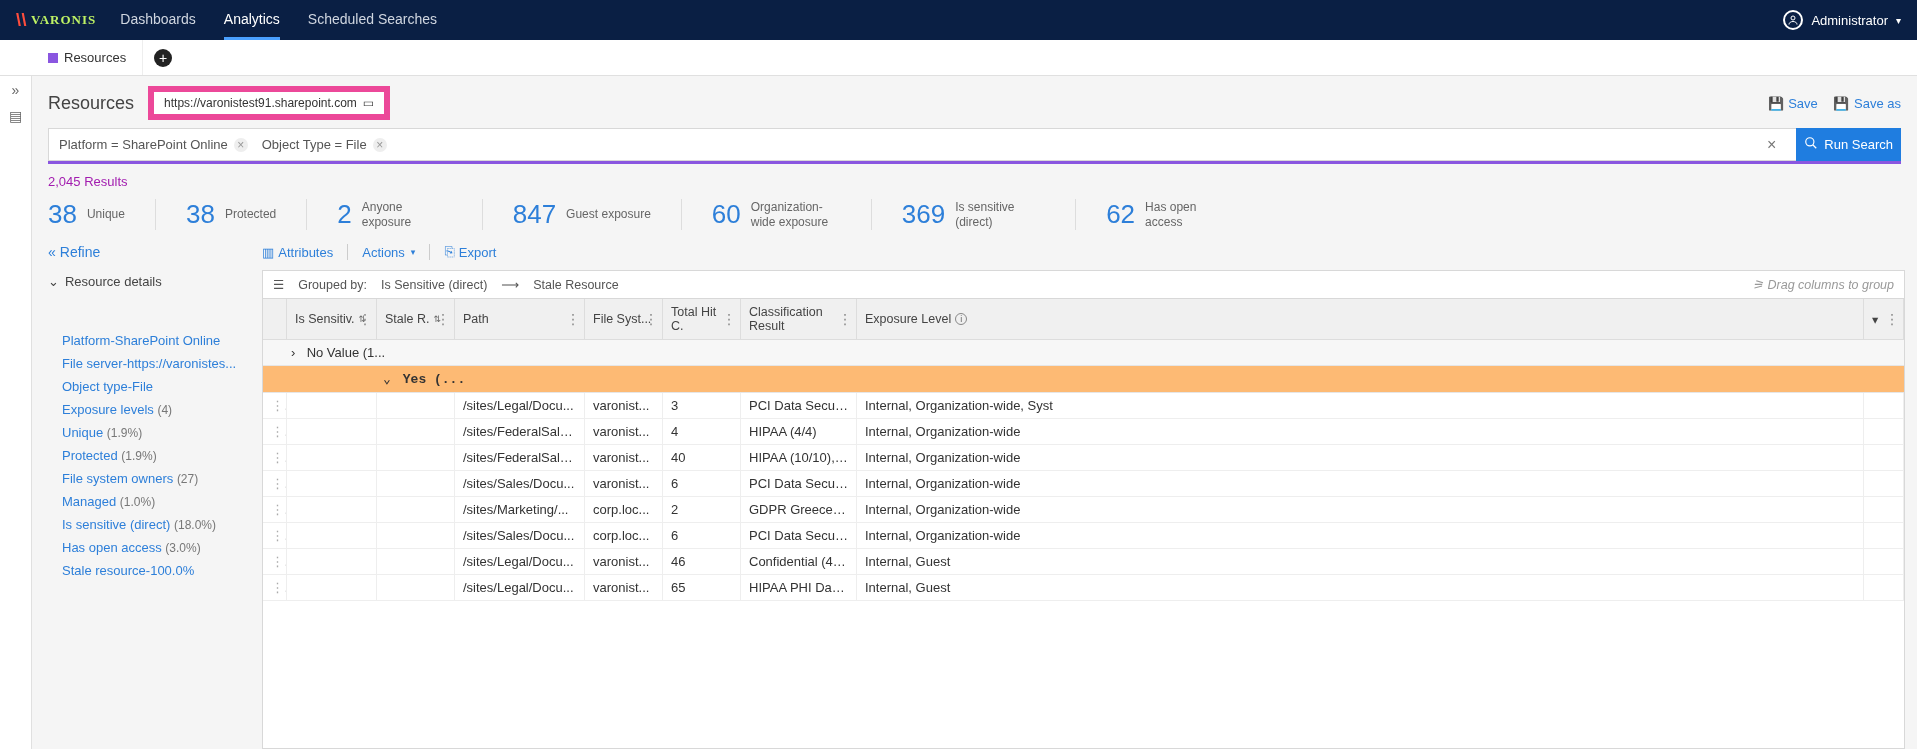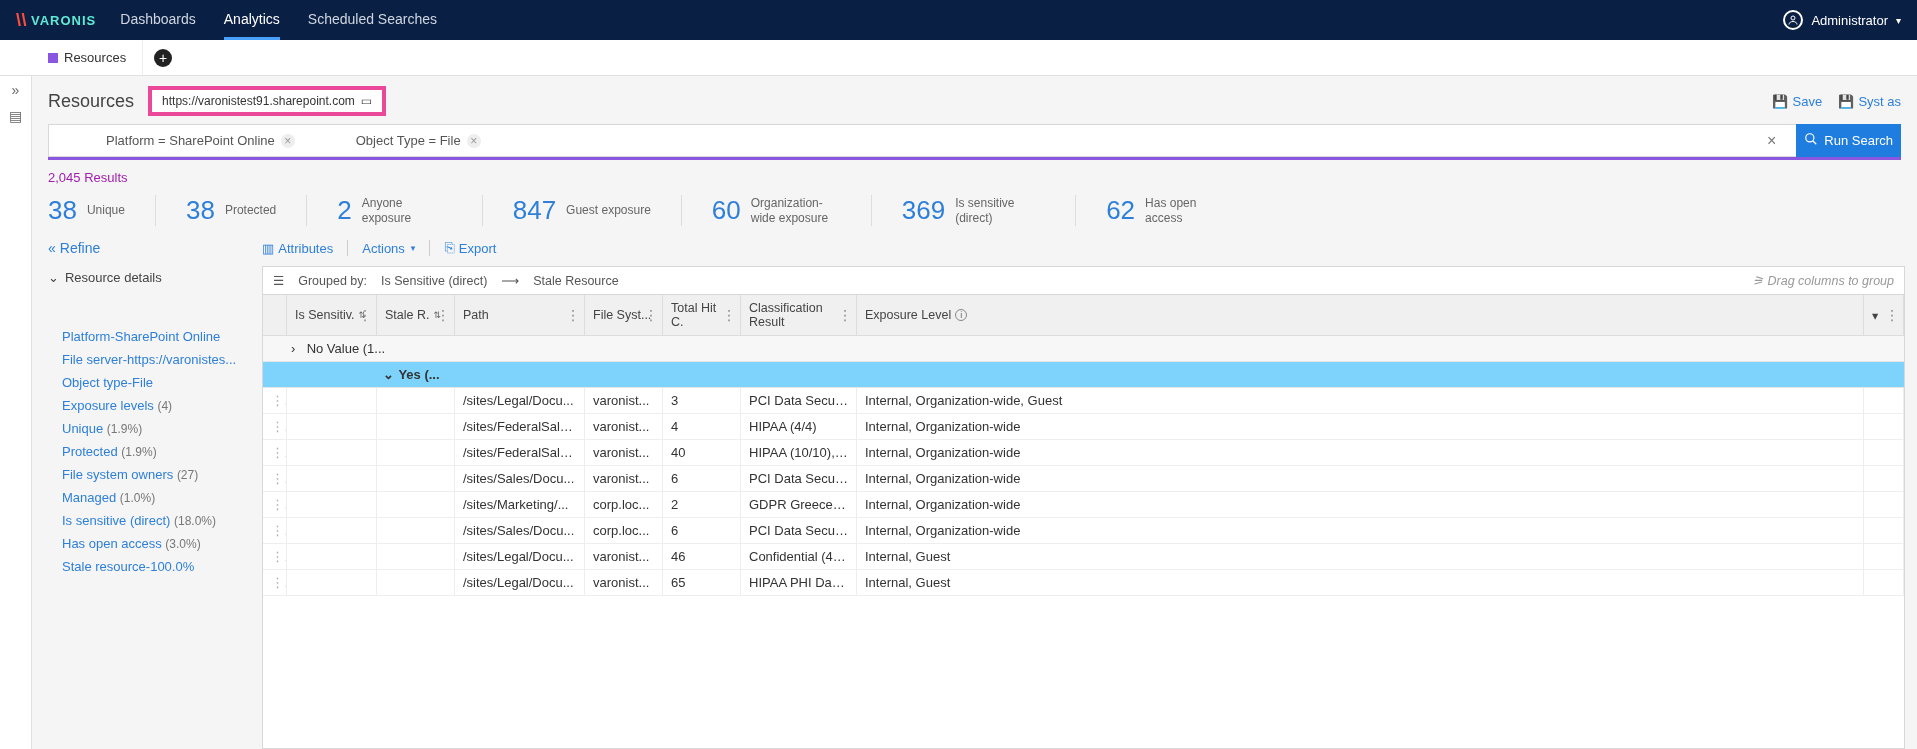--- a/index.html
+++ b/index.html
@@ -1,46 +1,46 @@
 <!DOCTYPE html>
 <html><head>
 <meta charset="utf-8">
 <style>
 * { box-sizing: border-box; margin: 0; padding: 0; }
 body { font-family: "Segoe UI", Arial, sans-serif; font-size: 13px; color: #333; background: #f5f5f5; overflow: hidden; }
 .topnav { background: #0a1f44; height: 40px; display: flex; align-items: center; padding: 0 16px; color: #fff; }
 .logo { display: flex; align-items: center; margin-right: 24px; font-weight: bold; letter-spacing: 0.5px; }
 .logo-slashes { color: #ff4d3d; font-size: 18px; margin-right: 4px; font-weight: bold; }
-.logo-text { color: #5eead4; font-size: 13px; letter-spacing: 1px; }
+.logo-text { color: #bef264; font-size: 13px; letter-spacing: 1px; font-family: Liberation Serif, serif; }
 .nav-items { display: flex; gap: 28px; font-size: 14px; }
 .nav-item { cursor: pointer; color: #d0d6e0; padding: 10px 0; }
 .nav-item.active { color: #fff; border-bottom: 3px solid #4aa0ff; }
 .spacer { flex: 1; }
 .user-area { display: flex; align-items: center; gap: 8px; cursor: pointer; font-size: 13px; }
 .user-icon { width: 20px; height: 20px; border: 2px solid #fff; border-radius: 50%; display:flex; align-items:center; justify-content:center; font-size:10px; }
 .caret { font-size: 10px; }
 
 .subtabs { background: #fff; height: 36px; display: flex; align-items: center; border-bottom: 1px solid #e0e0e0; padding-left: 32px; }
 .subtab { display: flex; align-items: center; gap: 6px; padding: 0 16px; height: 100%; border-right: 1px solid #eee; font-size: 13px; }
 .subtab .sq { width: 10px; height: 10px; background: #8a56e0; }
 .plus-tab { width: 40px; display:flex; justify-content:center; align-items:center; }
 .plus-circle { width:18px; height:18px; border-radius:50%; background:#222; color:#fff; display:flex; align-items:center; justify-content:center; font-size:14px; cursor:pointer; }
 
 .layout { display: flex; height: calc(100vh - 76px); }
 .left-rail { width: 32px; background: #fff; border-right:1px solid #e0e0e0; display:flex; flex-direction:column; align-items:center; padding-top:6px; gap:10px; color:#666; font-size:14px; }
 .main { flex:1; display:flex; flex-direction:column; overflow:hidden; }
 
 .titlebar { background:#f5f5f5; padding: 10px 16px 8px 16px; display:flex; align-items:center; gap:14px; }
 .page-title { font-size:18px; color:#444; }
-.url-chip { border:4px solid #ec4899; background:#fff; padding:4px 10px; font-size:12px; display:flex; align-items:center; gap:6px; }
+.url-chip { border:6px solid #ec4899; background:#fff; padding:4px 10px; font-size:12px; display:flex; align-items:center; gap:6px; }
 .title-actions { margin-left:auto; display:flex; gap:16px; color:#2d7fd9; font-size:13px; }
 .title-actions span { cursor:pointer; display:flex; align-items:center; gap:4px; }
 
 .filter-row { background:#fff; margin: 0 16px 0 16px; border:1px solid #d8d8d8; display:flex; align-items:center; padding: 6px 10px; gap: 14px; font-size:13px; }
-.chip { display:flex; align-items:center; gap:6px; color:#555;margin-left:47px; }
+.chip { display:flex; align-items:center; gap:6px; color:#555; }
 .chip .x { color:#999; font-size:12px; cursor:pointer; background:#eee; border-radius:50%; width:14px; height:14px; display:flex; align-items:center; justify-content:center; }
 .filter-spacer { flex:1; }
 .clear-x { color:#777; font-size:16px; cursor:pointer; padding:0 10px; }
 .run-btn { background:#1f7de0; color:#fff; border:none; padding:8px 8px; font-size:13px; cursor:pointer; display:flex; align-items:center; gap:6px; margin-right: -10px; margin-top:-6px; margin-bottom:-6px; margin-left: 0; }
 
 .purple-bar { height:3px; background: linear-gradient(to right, #8a56e0, #8a56e0); margin: 0 16px; }
 
 .results-count { padding: 10px 16px 4px 16px; font-size:13px; color:#a21caf; }
 
 .summary-row { display:flex; gap: 30px; padding: 6px 16px 10px 16px; align-items:center; }
@@ -76,21 +76,21 @@
 .col-path { width: 130px; }
 .col-fs { width: 78px; }
 .col-hit { width: 78px; }
 .col-class { width: 116px; }
 .col-exp { flex: 1; }
 .col-end { width: 40px; }
 .sort-indicator { font-size:9px; color:#666; }
 .grp-row { background:#f7f7f7; border-bottom:1px solid #e6e6e6; padding: 5px 8px 5px 28px; font-size:13px; color:#333; cursor:pointer; }
 .grp-row.bold { font-weight:600; }
 .grp-row .chevron { display:inline-block; width:12px; }
-.grp-row.sub { padding-left: 120px; background:#7dd3fc; }
+.grp-row.sub { padding-left: 120px; background:#fdba74;font-family:Liberation Mono, monospace; }
 .data-row { display:flex; border-bottom:1px solid #eee; font-size:13px; color:#333; }
 .d-cell { padding: 5px 8px; border-right:1px solid #eee; overflow:hidden; text-overflow:ellipsis; white-space:nowrap; }
 .row-handle { width:24px; color:#aaa; text-align:center; cursor:grab; }
 .info-icon { display:inline-block; width:12px; height:12px; border:1px solid #888; border-radius:50%; font-size:9px; line-height:11px; text-align:center; color:#666; }
 </style>
 </head>
 <body>
 
 <div class="topnav">
   <div class="logo">
@@ -133,21 +133,21 @@
 
   <div class="main">
     <div class="titlebar">
       <div class="page-title">Resources</div>
       <div class="url-chip">
         <span>https://varonistest91.sharepoint.com</span>
         <span>▭</span>
       </div>
       <div class="title-actions">
         <span>💾 <span>Save</span></span>
-        <span>💾 <span>Syst as</span></span>
+        <span>💾 <span>Save as</span></span>
       </div>
     </div>
 
     <div style="display:flex; align-items:stretch; margin: 0 16px;">
       <div class="filter-row" style="flex:1; margin:0; border-right:none;">
         <div class="chip">
           <span>Platform = SharePoint Online</span>
           <span class="x">×</span>
         </div>
         <div class="chip">
@@ -295,21 +295,21 @@
 
           <div id="data-rows">
               <div class="data-row">
                 <div class="d-cell row-handle">⋮</div>
                 <div class="d-cell col-sens"></div>
                 <div class="d-cell col-stale"></div>
                 <div class="d-cell col-path">/sites/Legal/Docu...</div>
                 <div class="d-cell col-fs">varonist...</div>
                 <div class="d-cell col-hit">3</div>
                 <div class="d-cell col-class">PCI Data Security St...</div>
-                <div class="d-cell col-exp">Internal, Organization-wide, Guest</div>
+                <div class="d-cell col-exp">Internal, Organization-wide, Syst</div>
                 <div class="d-cell col-end"></div>
               </div>
               <div class="data-row">
                 <div class="d-cell row-handle">⋮</div>
                 <div class="d-cell col-sens"></div>
                 <div class="d-cell col-stale"></div>
                 <div class="d-cell col-path">/sites/FederalSale...</div>
                 <div class="d-cell col-fs">varonist...</div>
                 <div class="d-cell col-hit">4</div>
                 <div class="d-cell col-class">HIPAA (4/4)</div>

